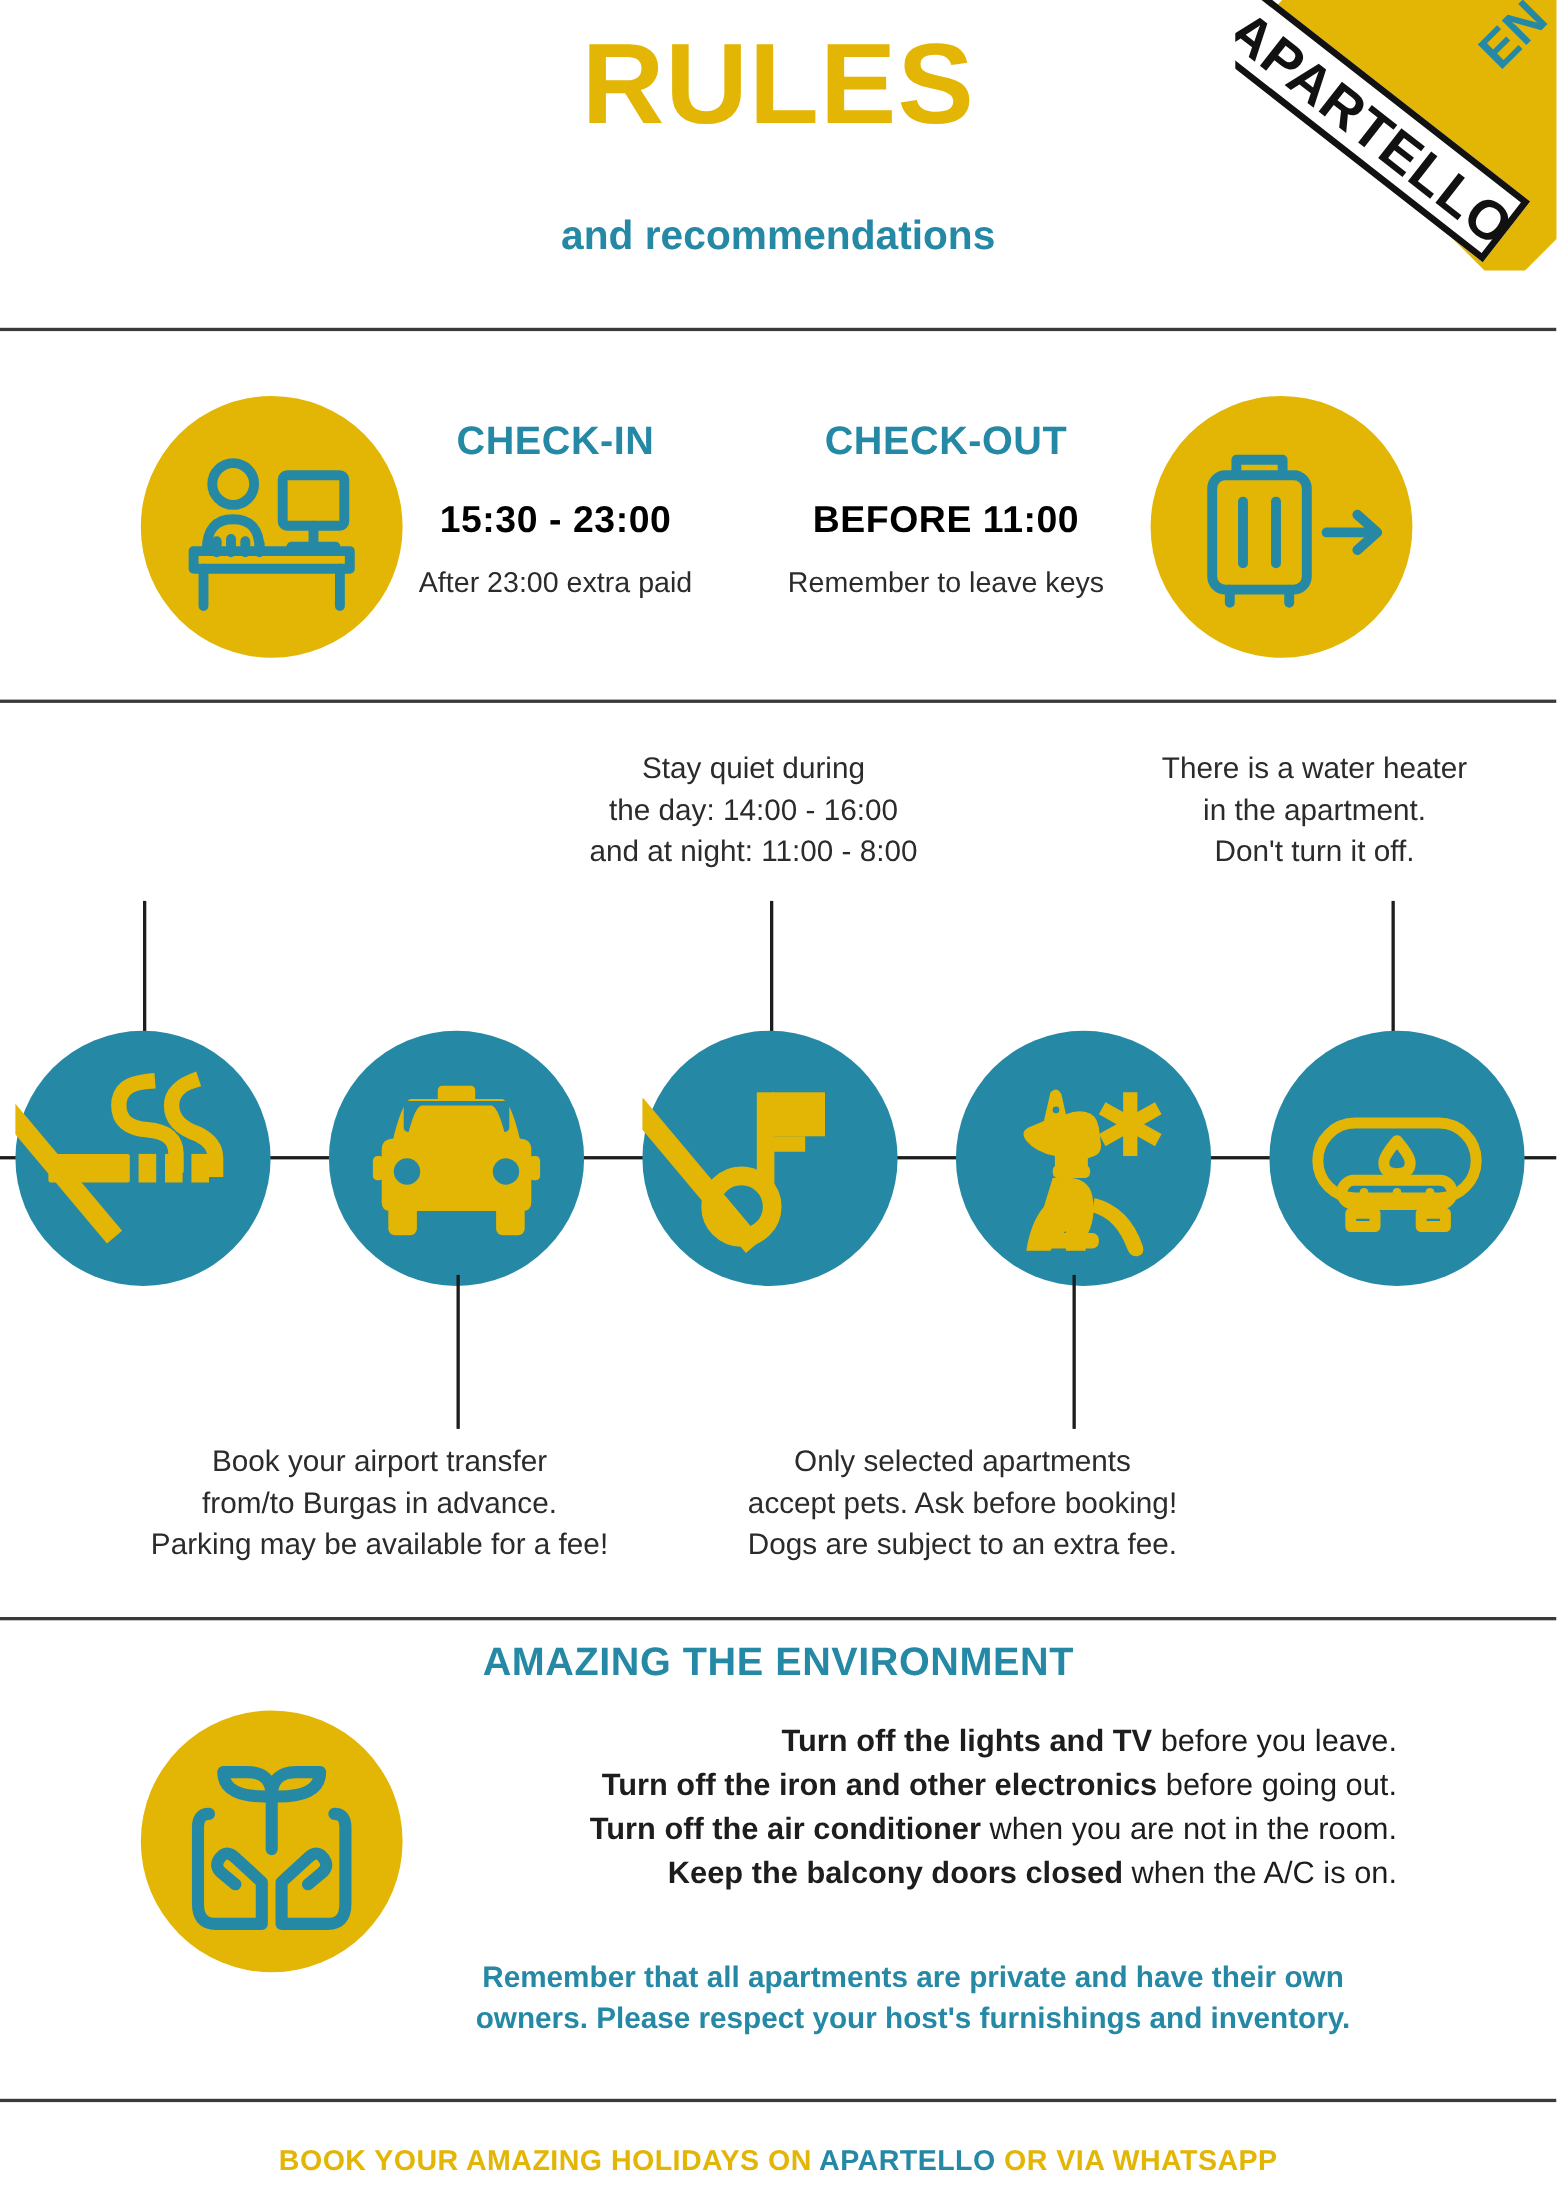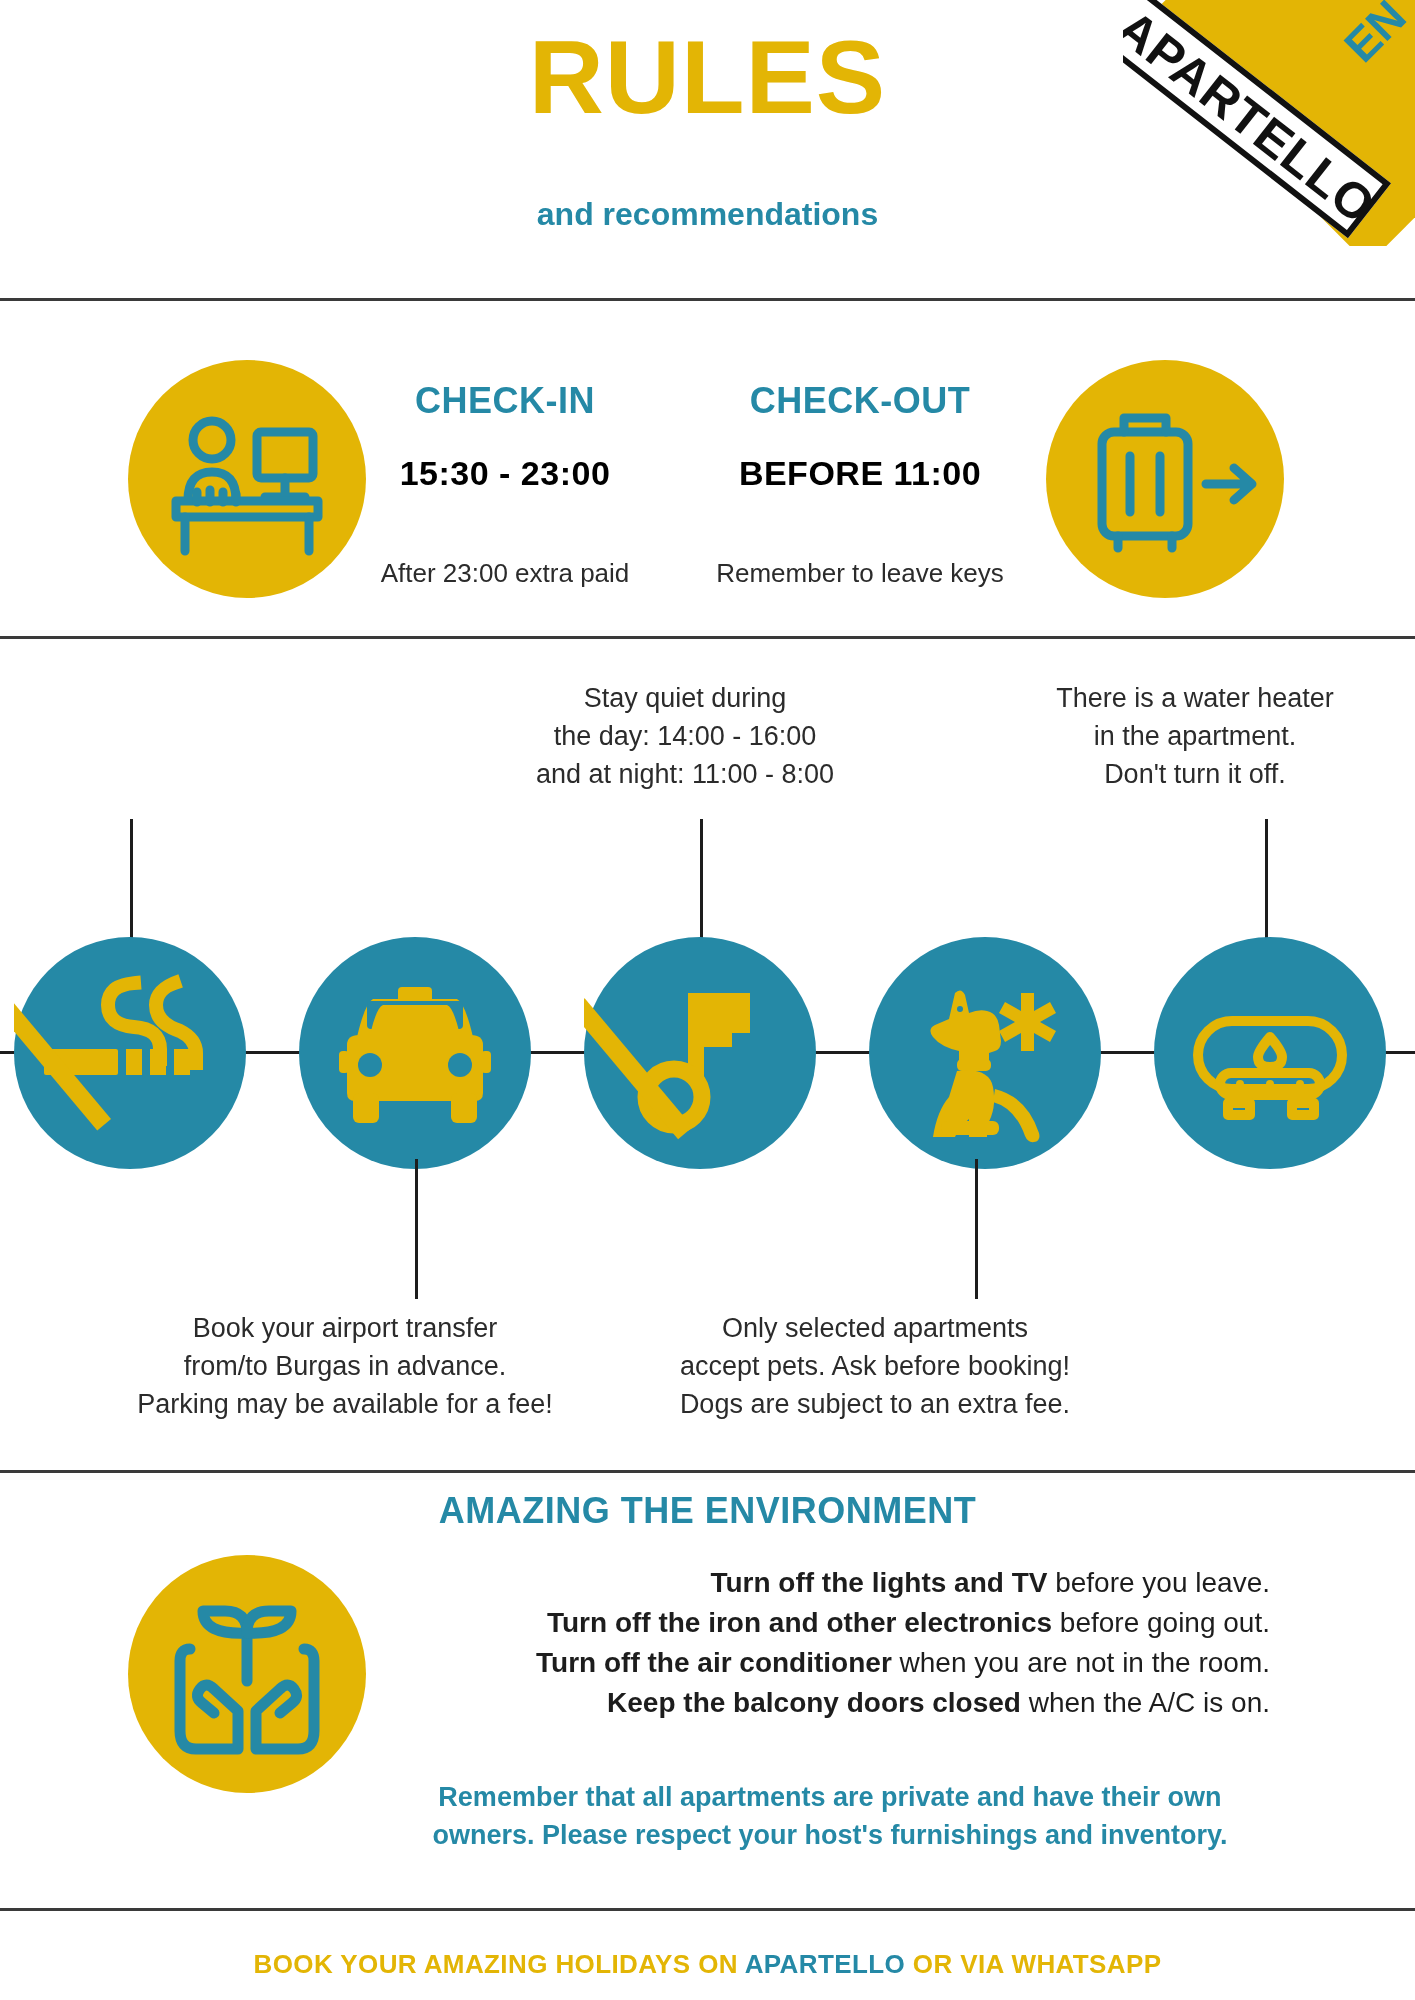--- a/index.html
+++ b/index.html
@@ -35,21 +35,21 @@
     font-weight: 800;
     letter-spacing: 1px;
     color: #E3B505;
     font-family: "Liberation Sans", sans-serif;
   }
   .title-sub {
     position: absolute;
     left: 0; top: 188px;
     width: 1415px;
     text-align: center;
-    font-size: 32px;
+    font-size: 37px;
     line-height: 52px;
     font-weight: 600;
     color: #2589A6;
     font-family: "Liberation Sans", sans-serif;
   }
 
   
   .logo-wrap {
     position: absolute;
     right: -8px; top: -14px;
@@ -133,21 +133,21 @@
   .ci-head {
     font-size: 36px; line-height: 40px; font-weight: 800; color: #2589A6;
     letter-spacing: 0.5px;
   }
   .ci-time {
     margin-top: 33px;
     font-size: 34px; line-height: 38px; font-weight: 800; color: #000000;
     letter-spacing: 0.5px;
   }
   .ci-note {
-    margin-top: 66px;
+    margin-top: 22px;
     font-size: 26px; line-height: 30px; font-weight: 400; color: #2b2b2b;
   }
 
   
   .band-rules {
     position: absolute;
     left: 0; top: 639px;
     width: 1415px;
     height: 831px;
   }

